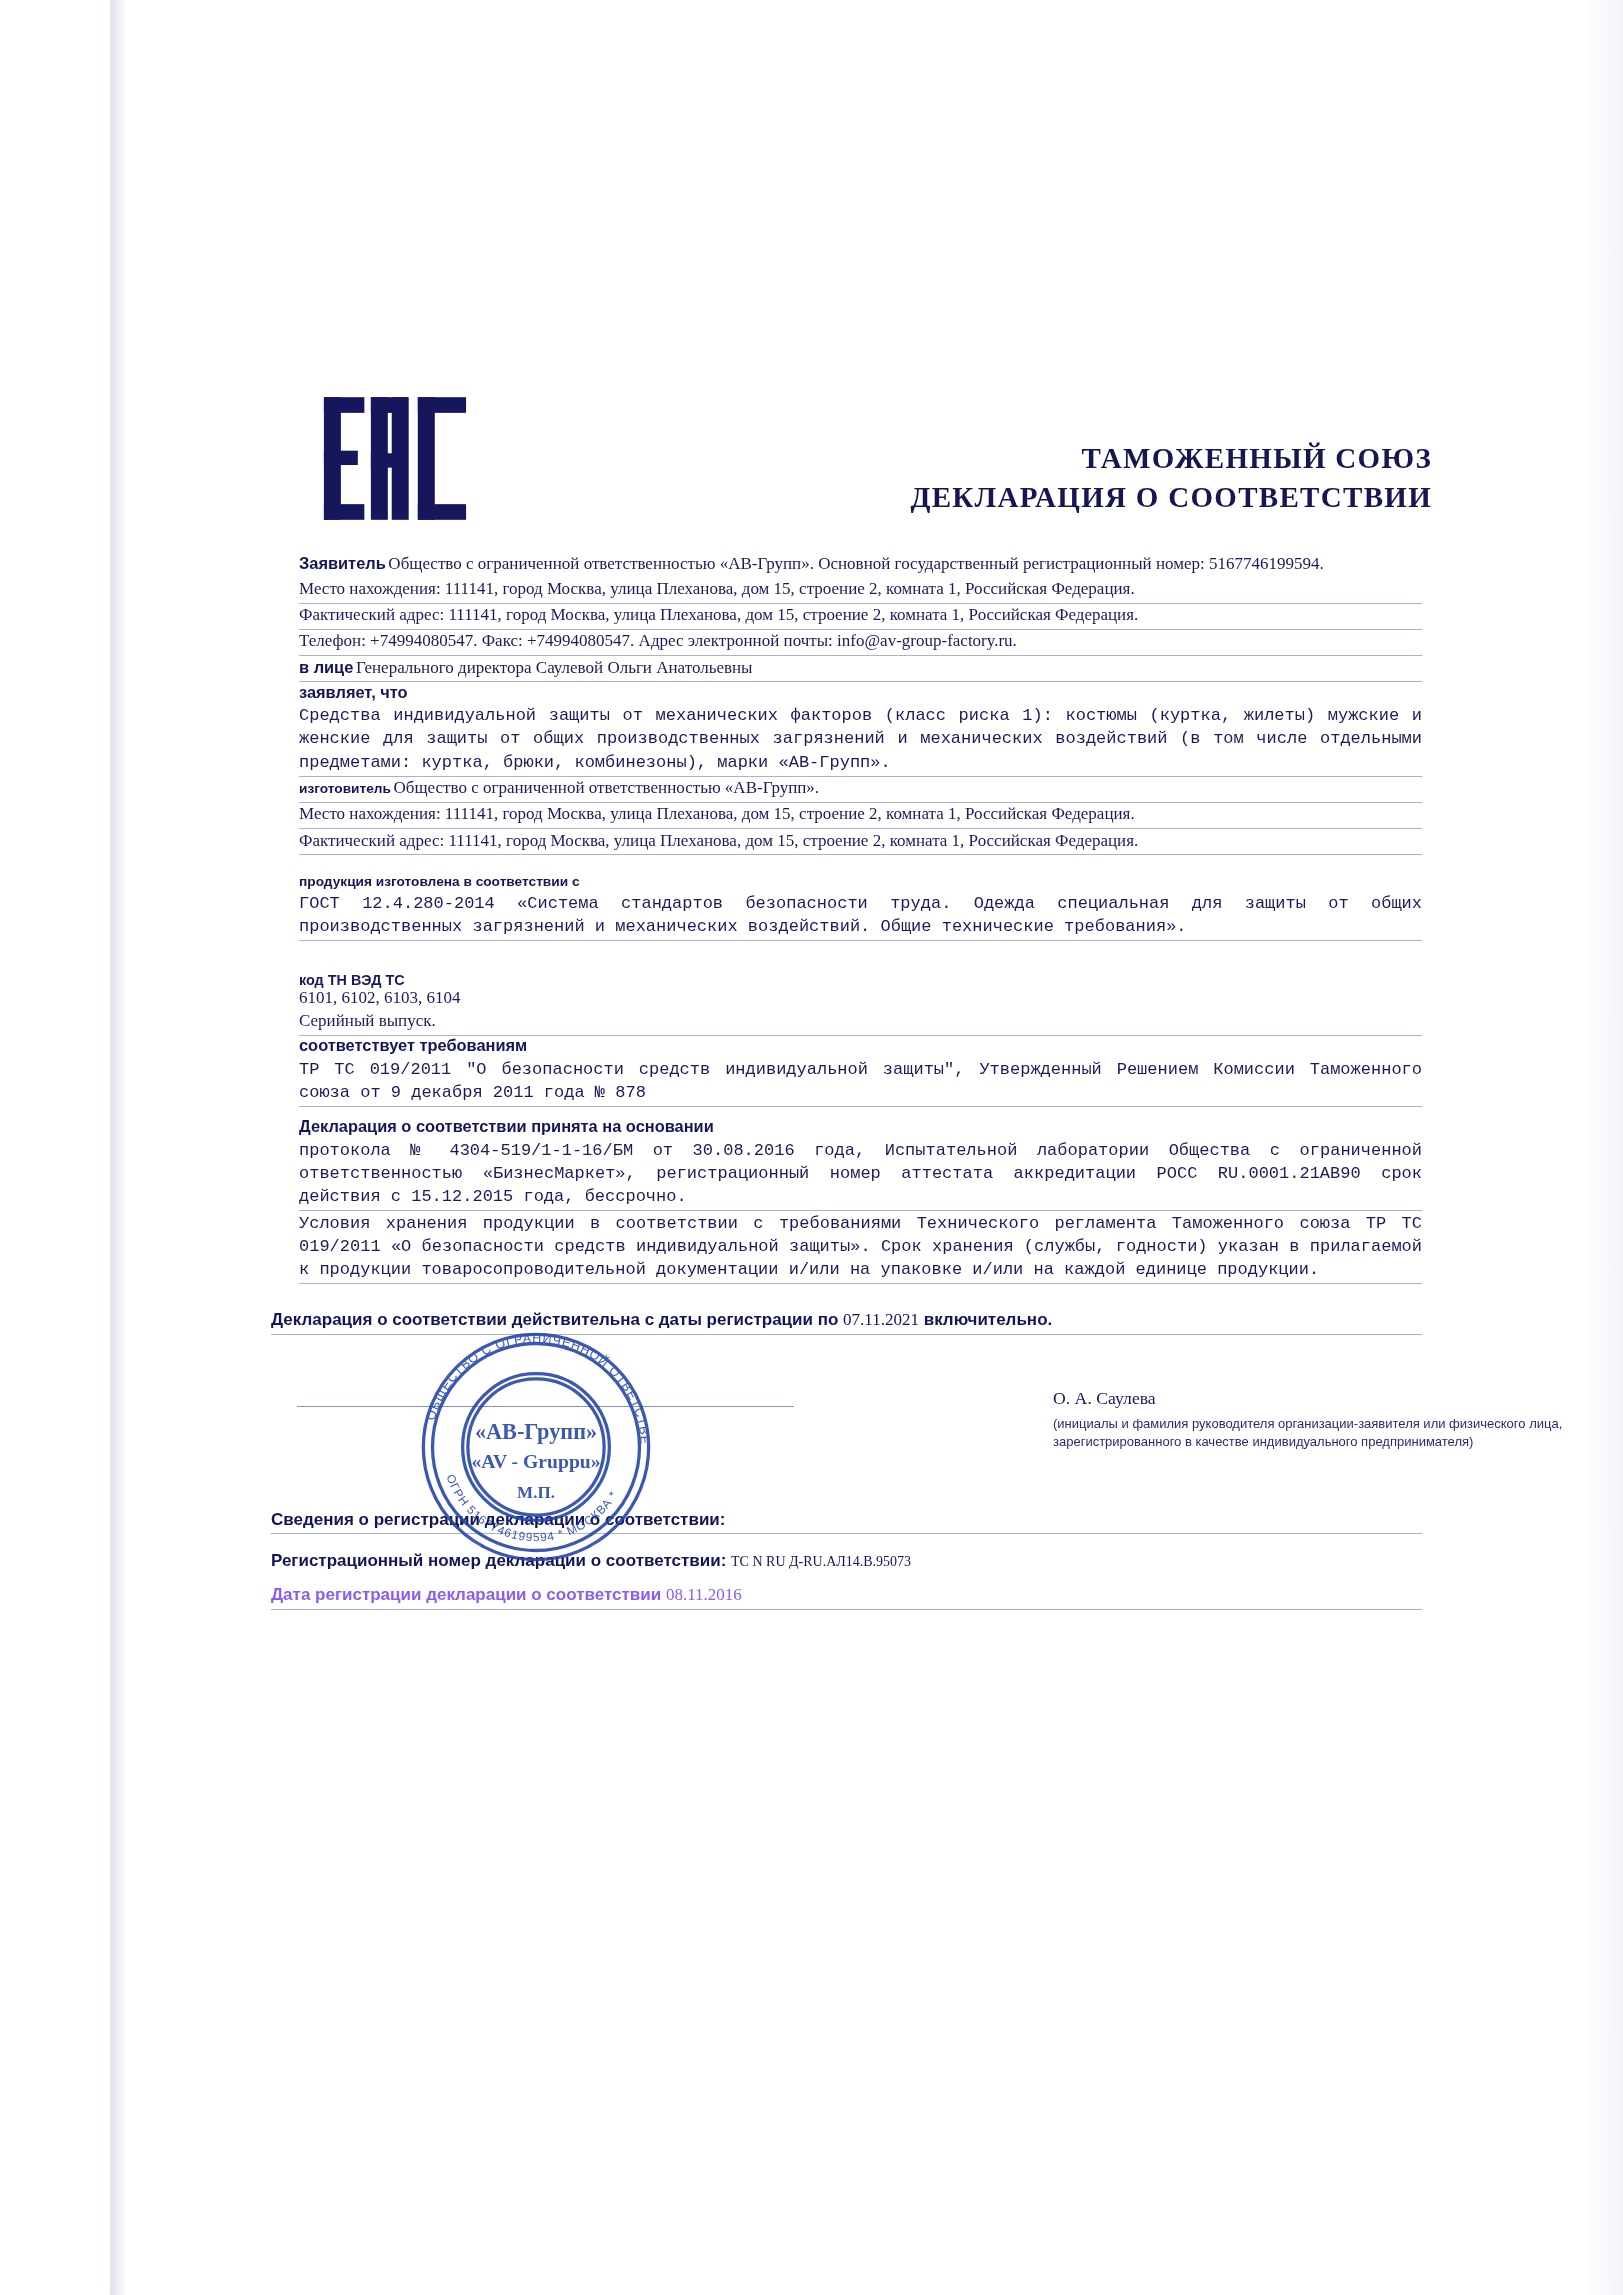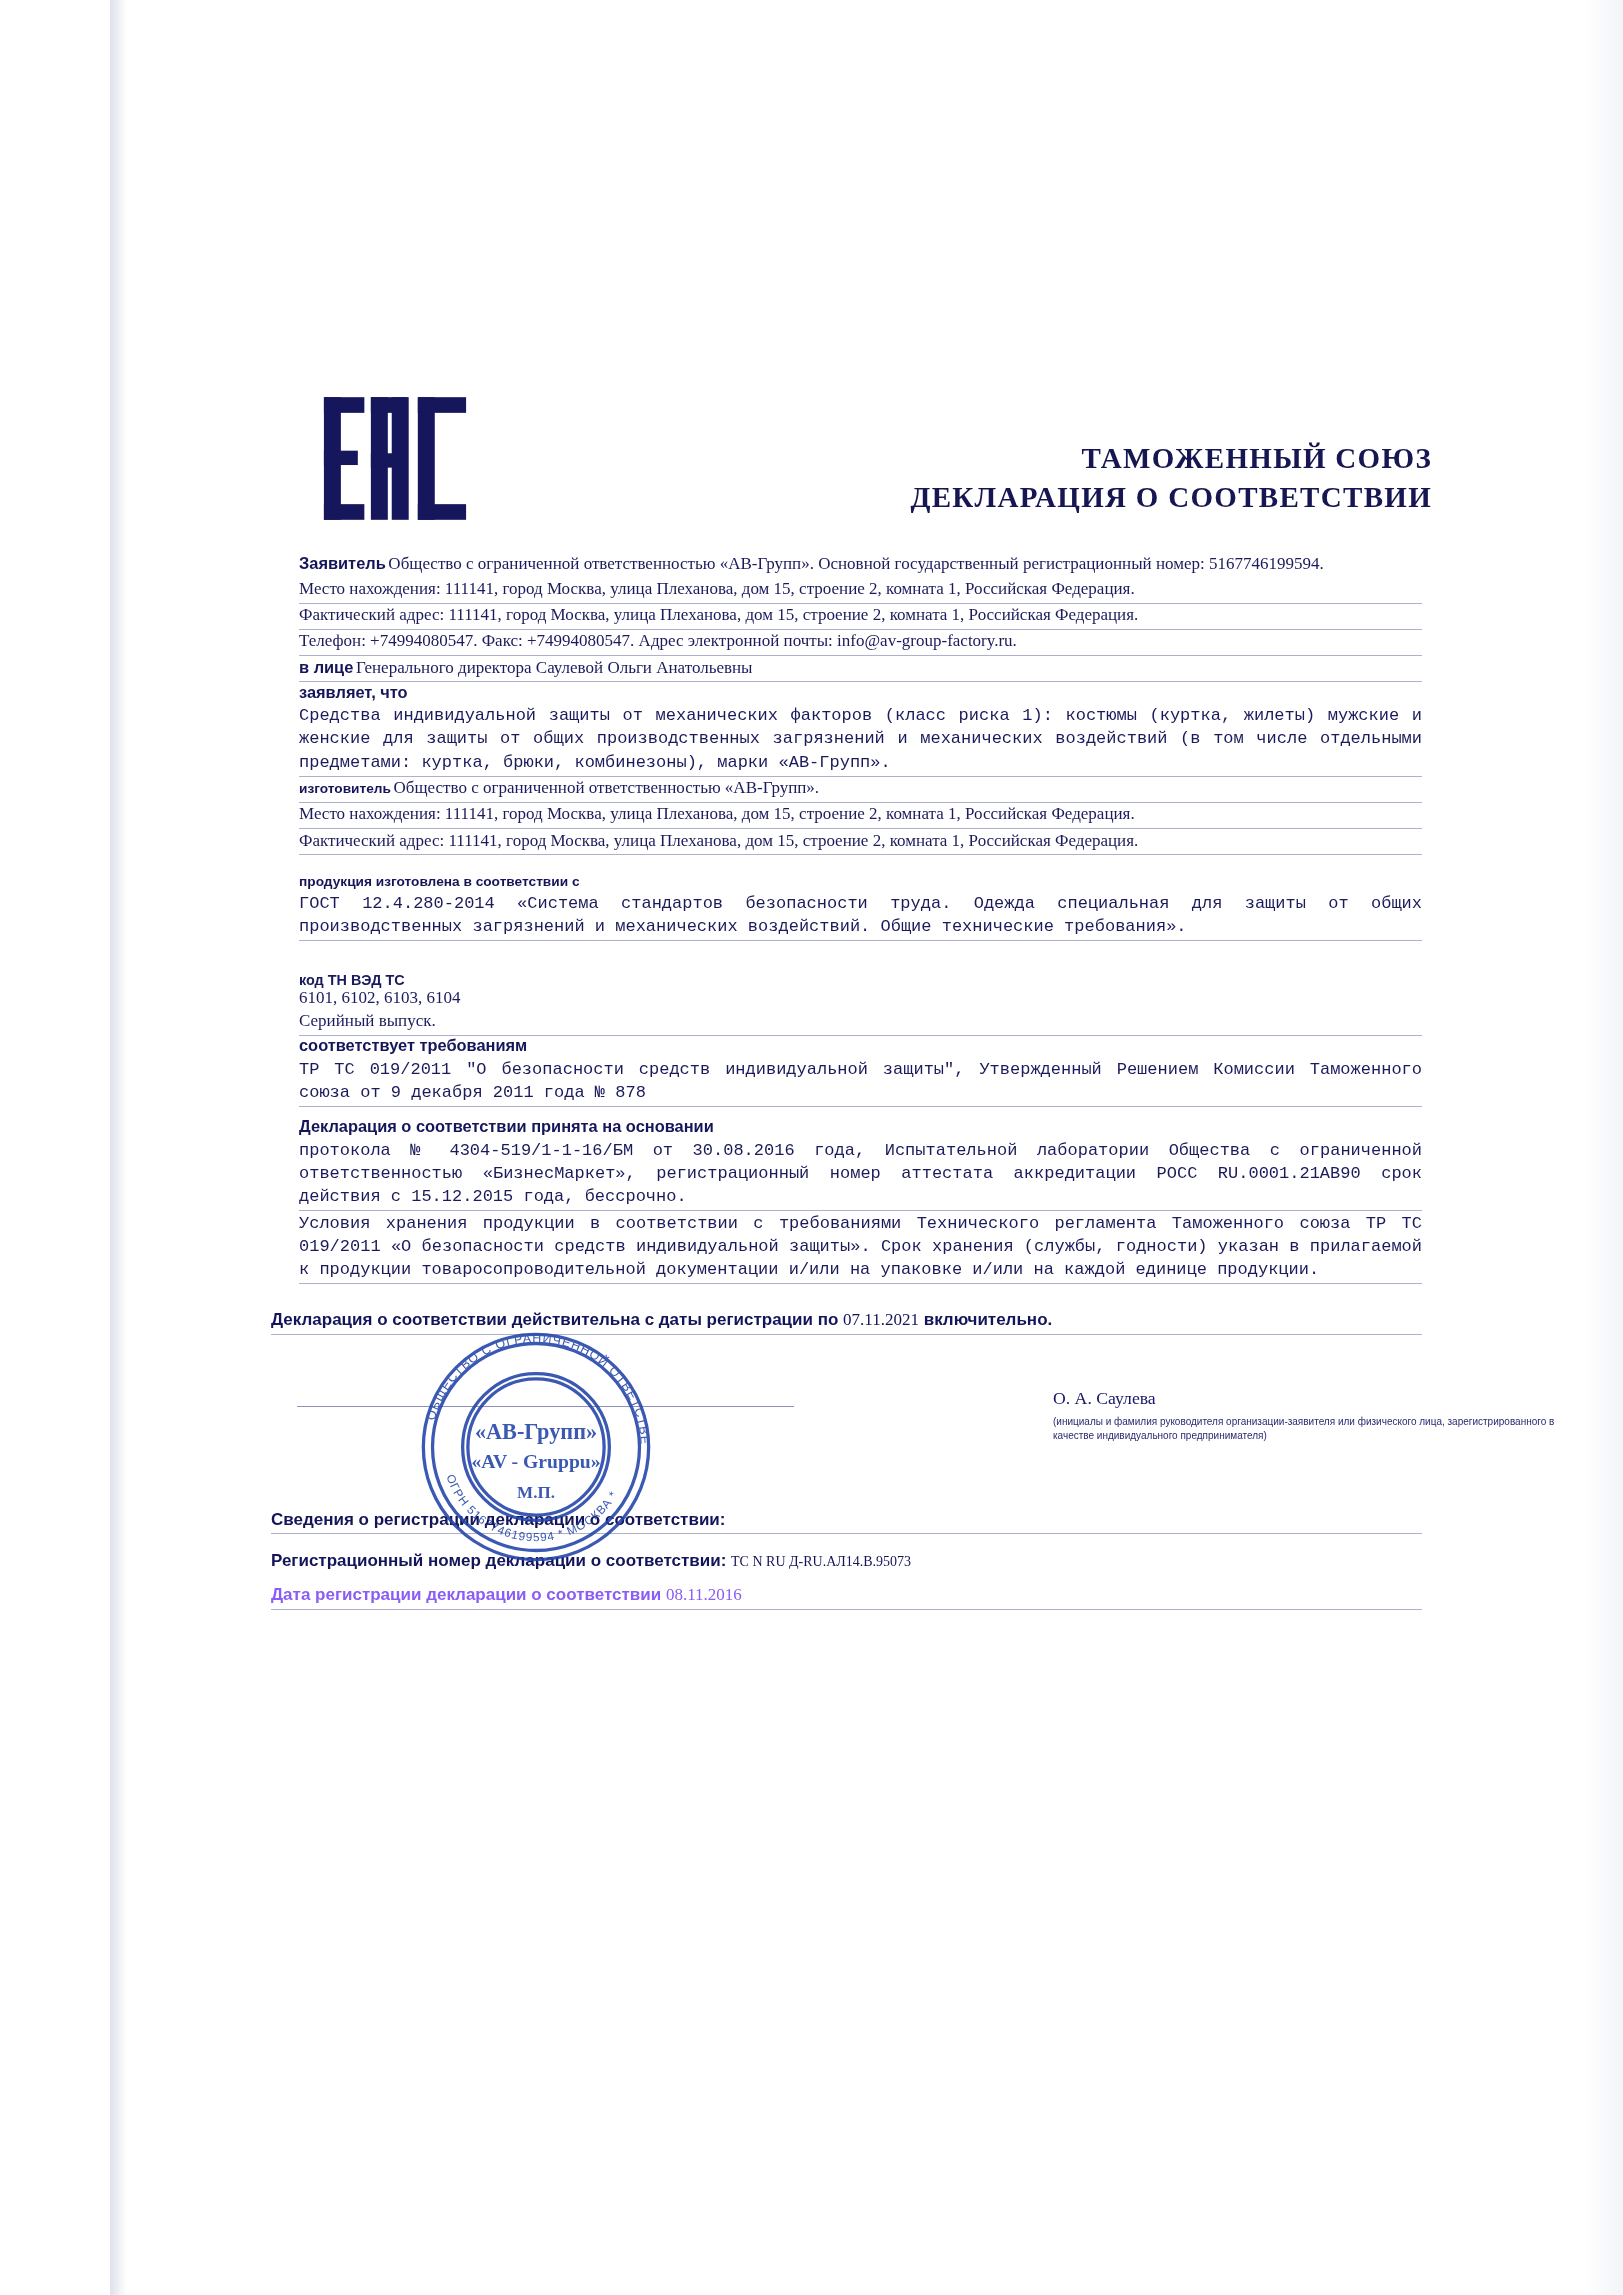--- a/index.html
+++ b/index.html
@@ -173,21 +173,21 @@
     font-family: "Liberation Serif", serif;
     font-size: 17.7px;
     color: #171766;
   }
   .sig-caption {
     position: absolute;
     left: 782px;
     top: 73px;
     width: 517px;
     font-family: "Liberation Sans", sans-serif;
-    font-size: 10px;
+    font-size: 13px;
     line-height: 1.45;
     color: #2a2a72;
   }
 
   
   .stamp {
     position: absolute;
     left: 134px;
     top: -26px;
     width: 262px;

